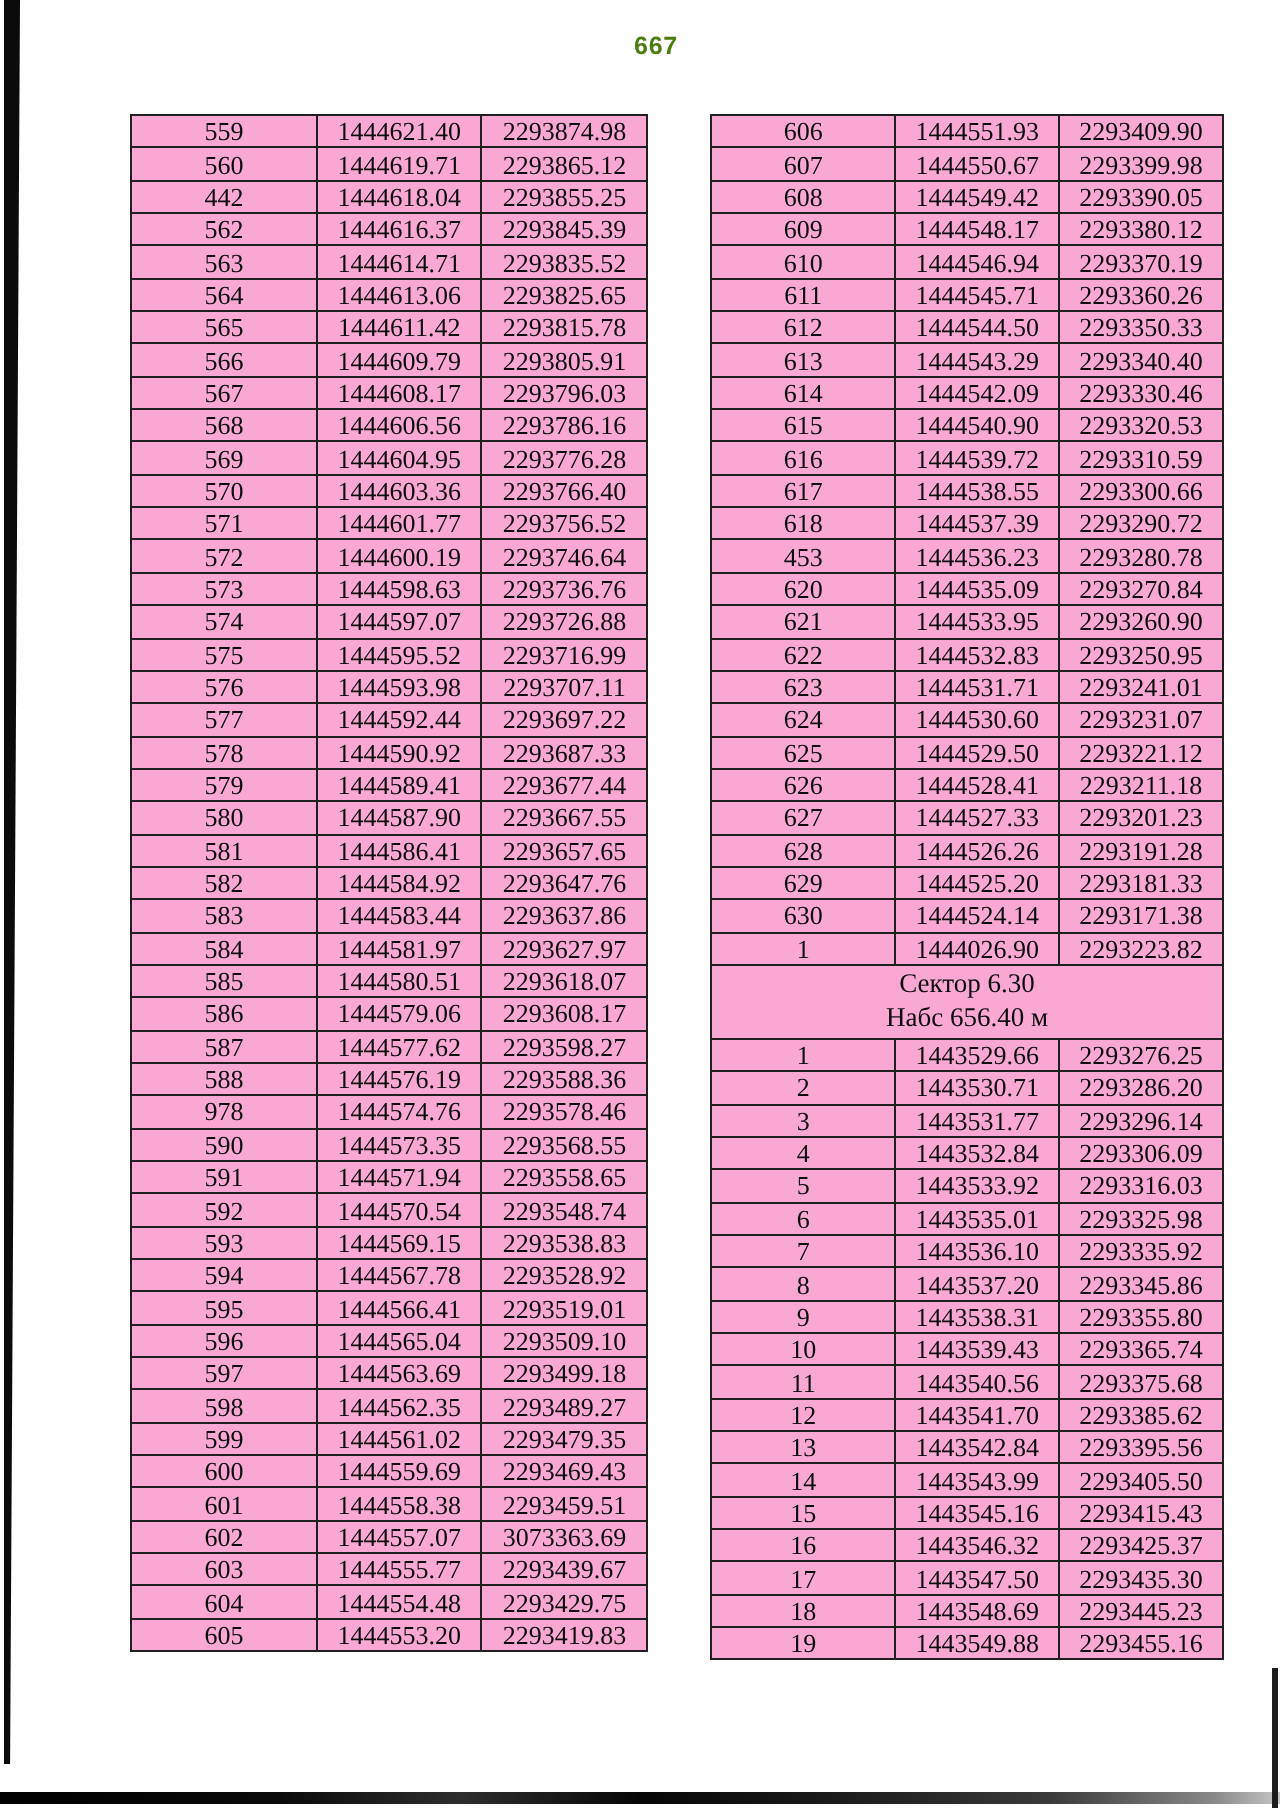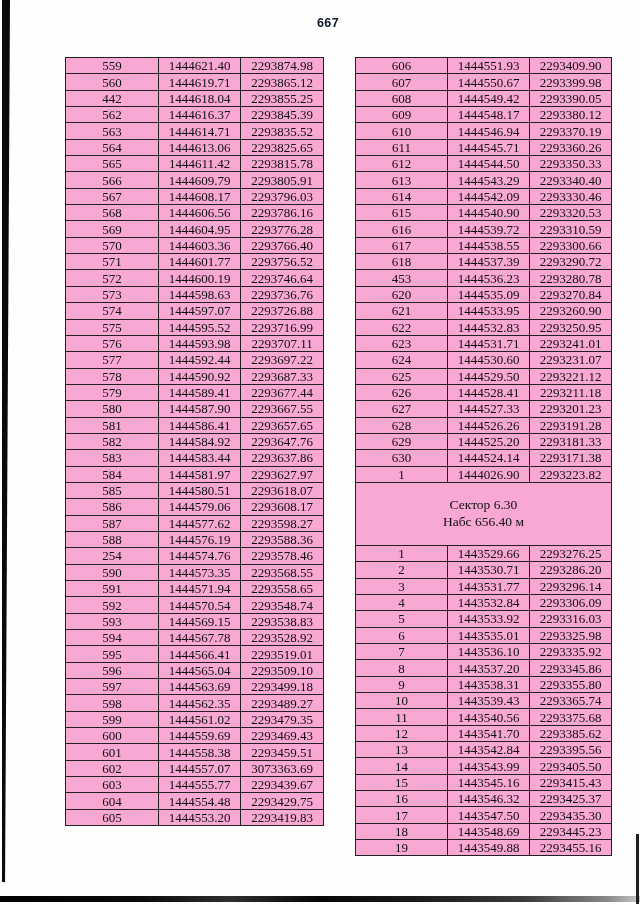--- a/index.html
+++ b/index.html
@@ -31,41 +31,41 @@
   .scan-mark-right {
     position: absolute; left: 636px; top: 834px;
     width: 3px; height: 70px;
     background: #1d1d1d;
   }
   .page-number {
     position: absolute; top: 16px; left: 0; width: 640px;
     text-align: center; text-indent: 16px;
     font-family: "Liberation Sans", sans-serif;
     font-size: 12.5px; font-weight: bold;
-    color: #0f172a; letter-spacing: 0.4px;
+    color: #4d7c0f; letter-spacing: 0.4px;
   }
   table.coord {
     position: absolute;
     border-collapse: collapse;
     table-layout: fixed;
     border: 1.6px solid #161616;
     background: #f9a8d4;
   }
   table.left-table  { left: 65px;  top: 57px; width: 259px; }
   table.right-table { left: 355px; top: 57px; width: 257px; }
   td {
     border: 1px solid #202020;
     text-align: center; vertical-align: middle;
     font-size: 13px; color: #0d0d0d;
     height: 15.35px; padding: 0;
     line-height: 1; white-space: nowrap; overflow: hidden;
   }
   td.section-cell {
     height: 34px; line-height: 16.5px;
-    font-size: 13.5px; padding: 14px 0;
+    font-size: 13.5px; padding: 1px 0;
   }
 </style>
 </head>
 <body>
 
 <div class="page">
   <div class="scan-bar-left"></div>
   <div class="scan-bar-bottom"></div>
   <div class="scan-mark-right"></div>
 
@@ -222,21 +222,21 @@
           <td>587</td>
           <td>1444577.62</td>
           <td>2293598.27</td>
         </tr>
         <tr>
           <td>588</td>
           <td>1444576.19</td>
           <td>2293588.36</td>
         </tr>
         <tr>
-          <td>254</td>
+          <td>978</td>
           <td>1444574.76</td>
           <td>2293578.46</td>
         </tr>
         <tr>
           <td>590</td>
           <td>1444573.35</td>
           <td>2293568.55</td>
         </tr>
         <tr>
           <td>591</td>

